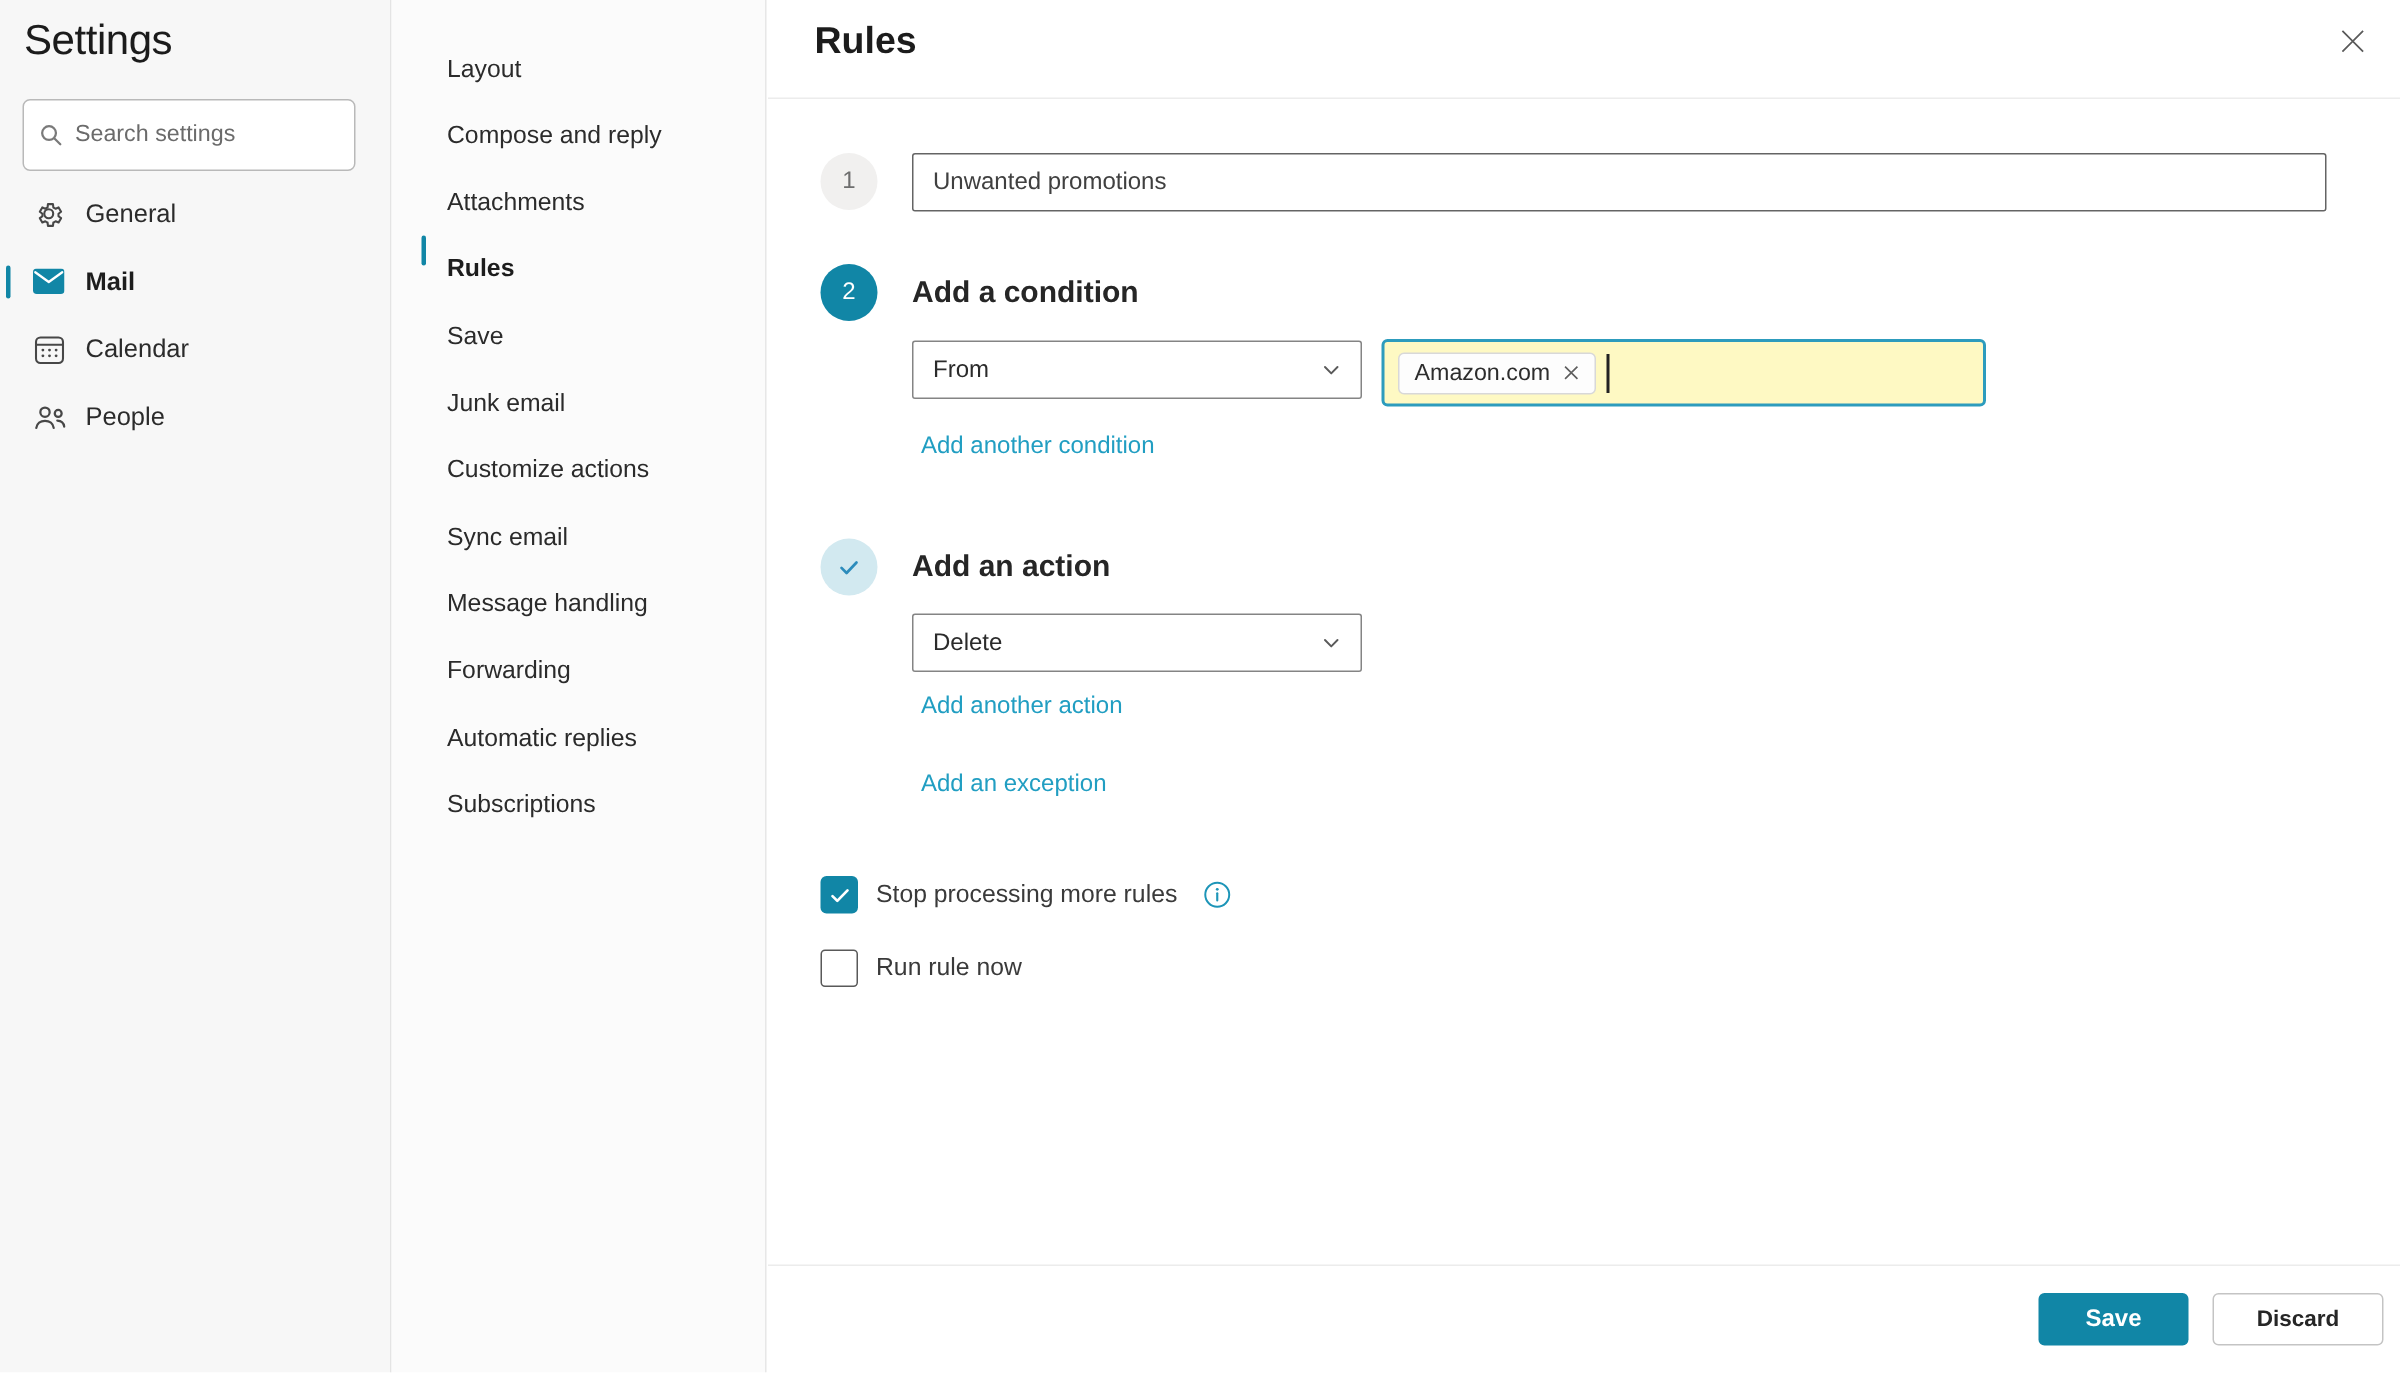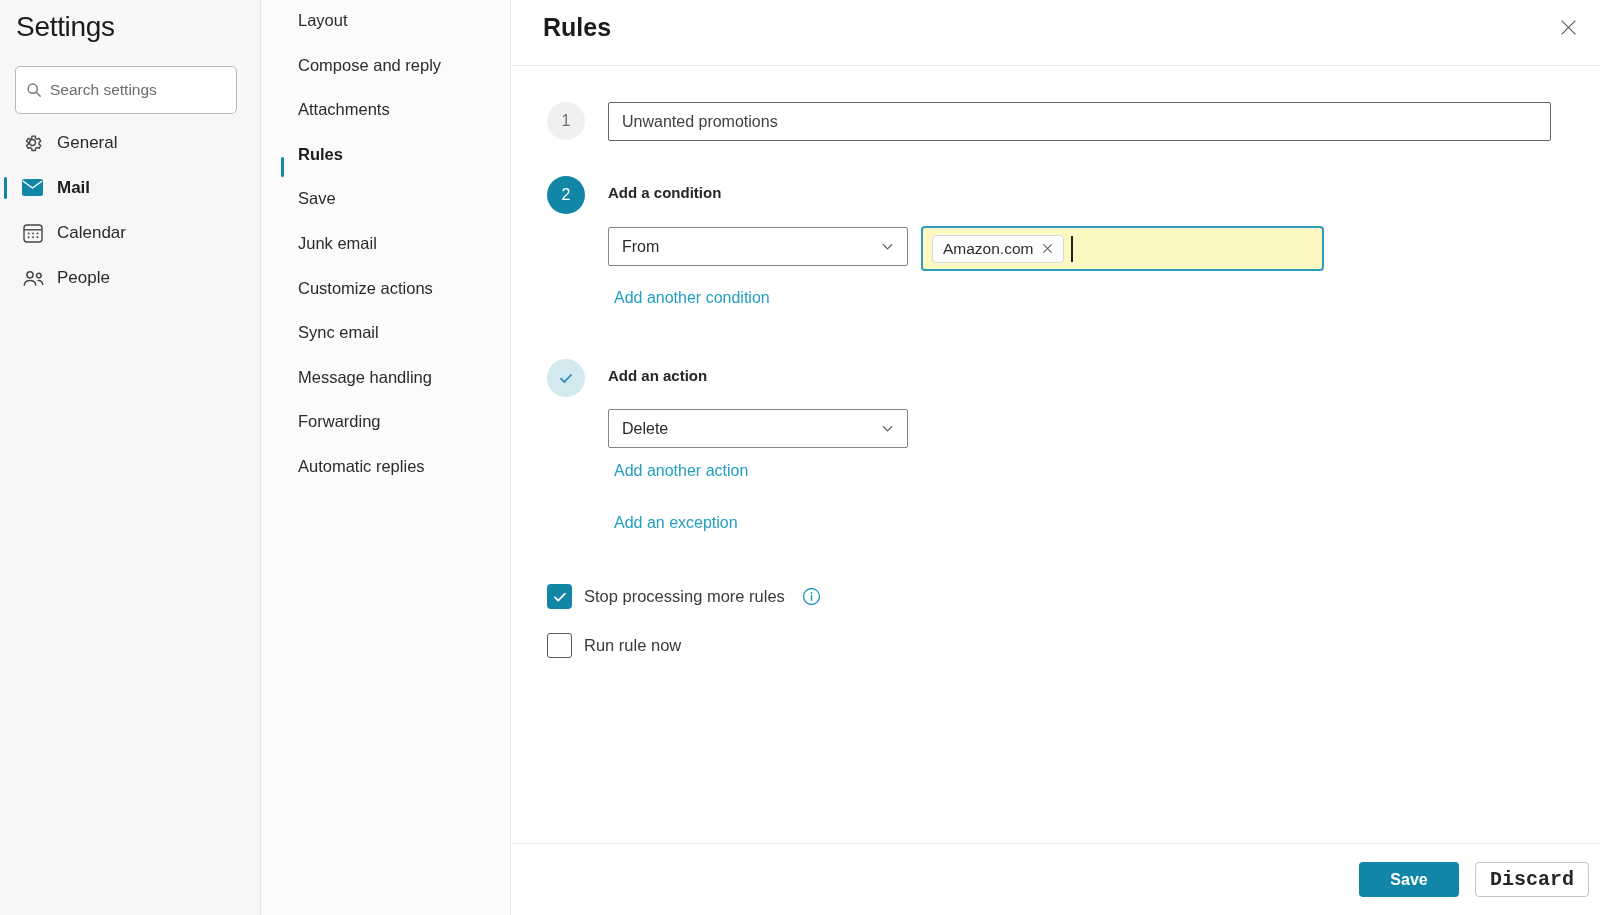--- a/index.html
+++ b/index.html
@@ -26,21 +26,21 @@
   .search-box input::placeholder{color:#6b6b6b;}
   .side-items{position:absolute;top:120px;left:0;right:0;}
   .side-item{height:45px;display:flex;align-items:center;padding-left:21px;gap:13px;font-size:17px;color:#2b2b2b;position:relative;cursor:pointer;}
   .side-item .icon-cell{width:23px;display:flex;justify-content:center;}
   .sel-bar{position:absolute;left:4px;top:50%;transform:translateY(-50%);width:3px;height:22px;border-radius:2px;background:var(--accent);}
   .side-item.selected .side-label{font-weight:700;color:#1d1d1d;}
 
   
   .nav2{position:absolute;left:261px;top:0;width:250px;height:100%;
     background:#fbfbfb;border-right:1px solid #e7e7e7;padding-top:11px;}
-  .nav2-item{height:44.6px;display:flex;align-items:flex-start;padding-left:37px;font-size:16.5px;color:#2b2b2b;position:relative;cursor:pointer;}
+  .nav2-item{height:44.6px;display:flex;align-items:flex-end;padding-left:37px;font-size:16.5px;color:#2b2b2b;position:relative;cursor:pointer;}
   .nav2-item .sel-bar{left:20px;height:20px;}
   .nav2-item.selected{font-weight:700;color:#1d1d1d;}
 
   
   .main{position:absolute;left:512px;top:0;right:0;height:100%;background:#fff;}
   .panel-title{position:absolute;left:31px;top:13px;font-size:25px;font-weight:700;color:#1c1c1c;}
   .close-btn{position:absolute;left:1038px;top:9px;width:36px;height:36px;display:flex;align-items:center;justify-content:center;
     background:transparent;border:none;cursor:pointer;}
   .header-divider,.footer-divider{position:absolute;left:0;right:0;height:1px;background:var(--divider);}
   .header-divider{top:65px;}
@@ -49,21 +49,21 @@
   .step-circle{position:absolute;left:35px;width:38px;height:38px;border-radius:50%;
     display:flex;align-items:center;justify-content:center;font-size:16px;}
   .circle-1{top:102px;background:#f1f0ef;color:#6e6e6e;}
   .circle-2{top:176px;background:var(--accent);color:#fff;}
   .circle-3{top:359px;background:var(--accent_light);}
 
   .rule-name-input{position:absolute;left:96px;top:102px;width:943px;height:39px;
     border:1px solid #646464;border-radius:2px;padding:0 13px;font-size:16px;color:#404040;
     font-family:inherit;background:#fff;outline:none;}
 
-  .step-heading{position:absolute;left:96px;font-size:15px;font-weight:700;color:#262626;}
+  .step-heading{position:absolute;left:96px;font-size:20px;font-weight:700;color:#262626;}
   .heading-condition{top:184px;}
   .heading-action{top:367px;}
 
   .select{position:absolute;width:300px;height:39px;border:1px solid #848484;border-radius:2px;background:#fff;
     display:flex;align-items:center;justify-content:space-between;padding:0 13px;font-size:16px;color:#2b2b2b;cursor:pointer;}
   .select-condition{left:96px;top:227px;}
   .select-action{left:96px;top:409px;}
 
   .value-box{position:absolute;left:409px;top:226px;width:403px;height:45px;
     border:2px solid #2d9cbd;border-radius:4px;background:#fef9c3;
@@ -85,21 +85,21 @@
   .cb-row-2{top:633px;}
   .checkbox{width:25px;height:25px;border-radius:4px;flex:0 0 auto;display:flex;align-items:center;justify-content:center;cursor:pointer;}
   .checkbox.checked{background:var(--accent);}
   .checkbox.unchecked{background:#fff;border:1.5px solid #595959;border-radius:3px;}
   .cb-label{margin-left:12px;font-size:16.5px;color:#3a3a3a;cursor:pointer;}
   .info-btn{margin-left:17px;background:none;border:none;padding:0;display:flex;cursor:pointer;}
 
   .save-btn{position:absolute;left:847px;top:862px;width:100px;height:35px;background:var(--accent);
     border:none;border-radius:4px;color:#fff;font-size:16px;font-weight:700;font-family:inherit;cursor:pointer;}
   .discard-btn{position:absolute;left:963px;top:862px;width:114px;height:35px;background:#fff;
-    border:1px solid #c4c4c4;border-radius:4px;color:#262626;font-size:20px;font-weight:700;font-family:Liberation Mono, monospace;cursor:pointer;}
+    border:1px solid #c4c4c4;border-radius:4px;color:#262626;font-size:15px;font-weight:700;font-family:Liberation Sans, sans-serif;cursor:pointer;}
 </style>
 </head>
 <body>
 
 <div class="sidebar">
   <h1 class="settings-title">Settings</h1>
 
   <div class="search-box">
     <span>
       <svg width="16" height="16" viewBox="0 0 16 16" fill="none" stroke="#7a7a7a" stroke-width="1.5" stroke-linecap="round">
@@ -186,20 +186,23 @@
       <span>Sync email</span>
     </div>
   <div class="nav2-item">
       <span>Message handling</span>
     </div>
   <div class="nav2-item">
       <span>Forwarding</span>
     </div>
   <div class="nav2-item">
       <span>Automatic replies</span>
+    </div>
+  <div class="nav2-item">
+      <span>Subscriptions</span>
     </div>
 </div>
 
 <div class="main">
   <div class="panel-title">Rules</div>
   <button class="close-btn">
     <span>
       <svg width="17" height="17" viewBox="0 0 16 16" stroke="#5a5a5a" stroke-width="1.1">
         <path d="M1.5 1.5l13 13M14.5 1.5l-13 13"></path>
       </svg>

